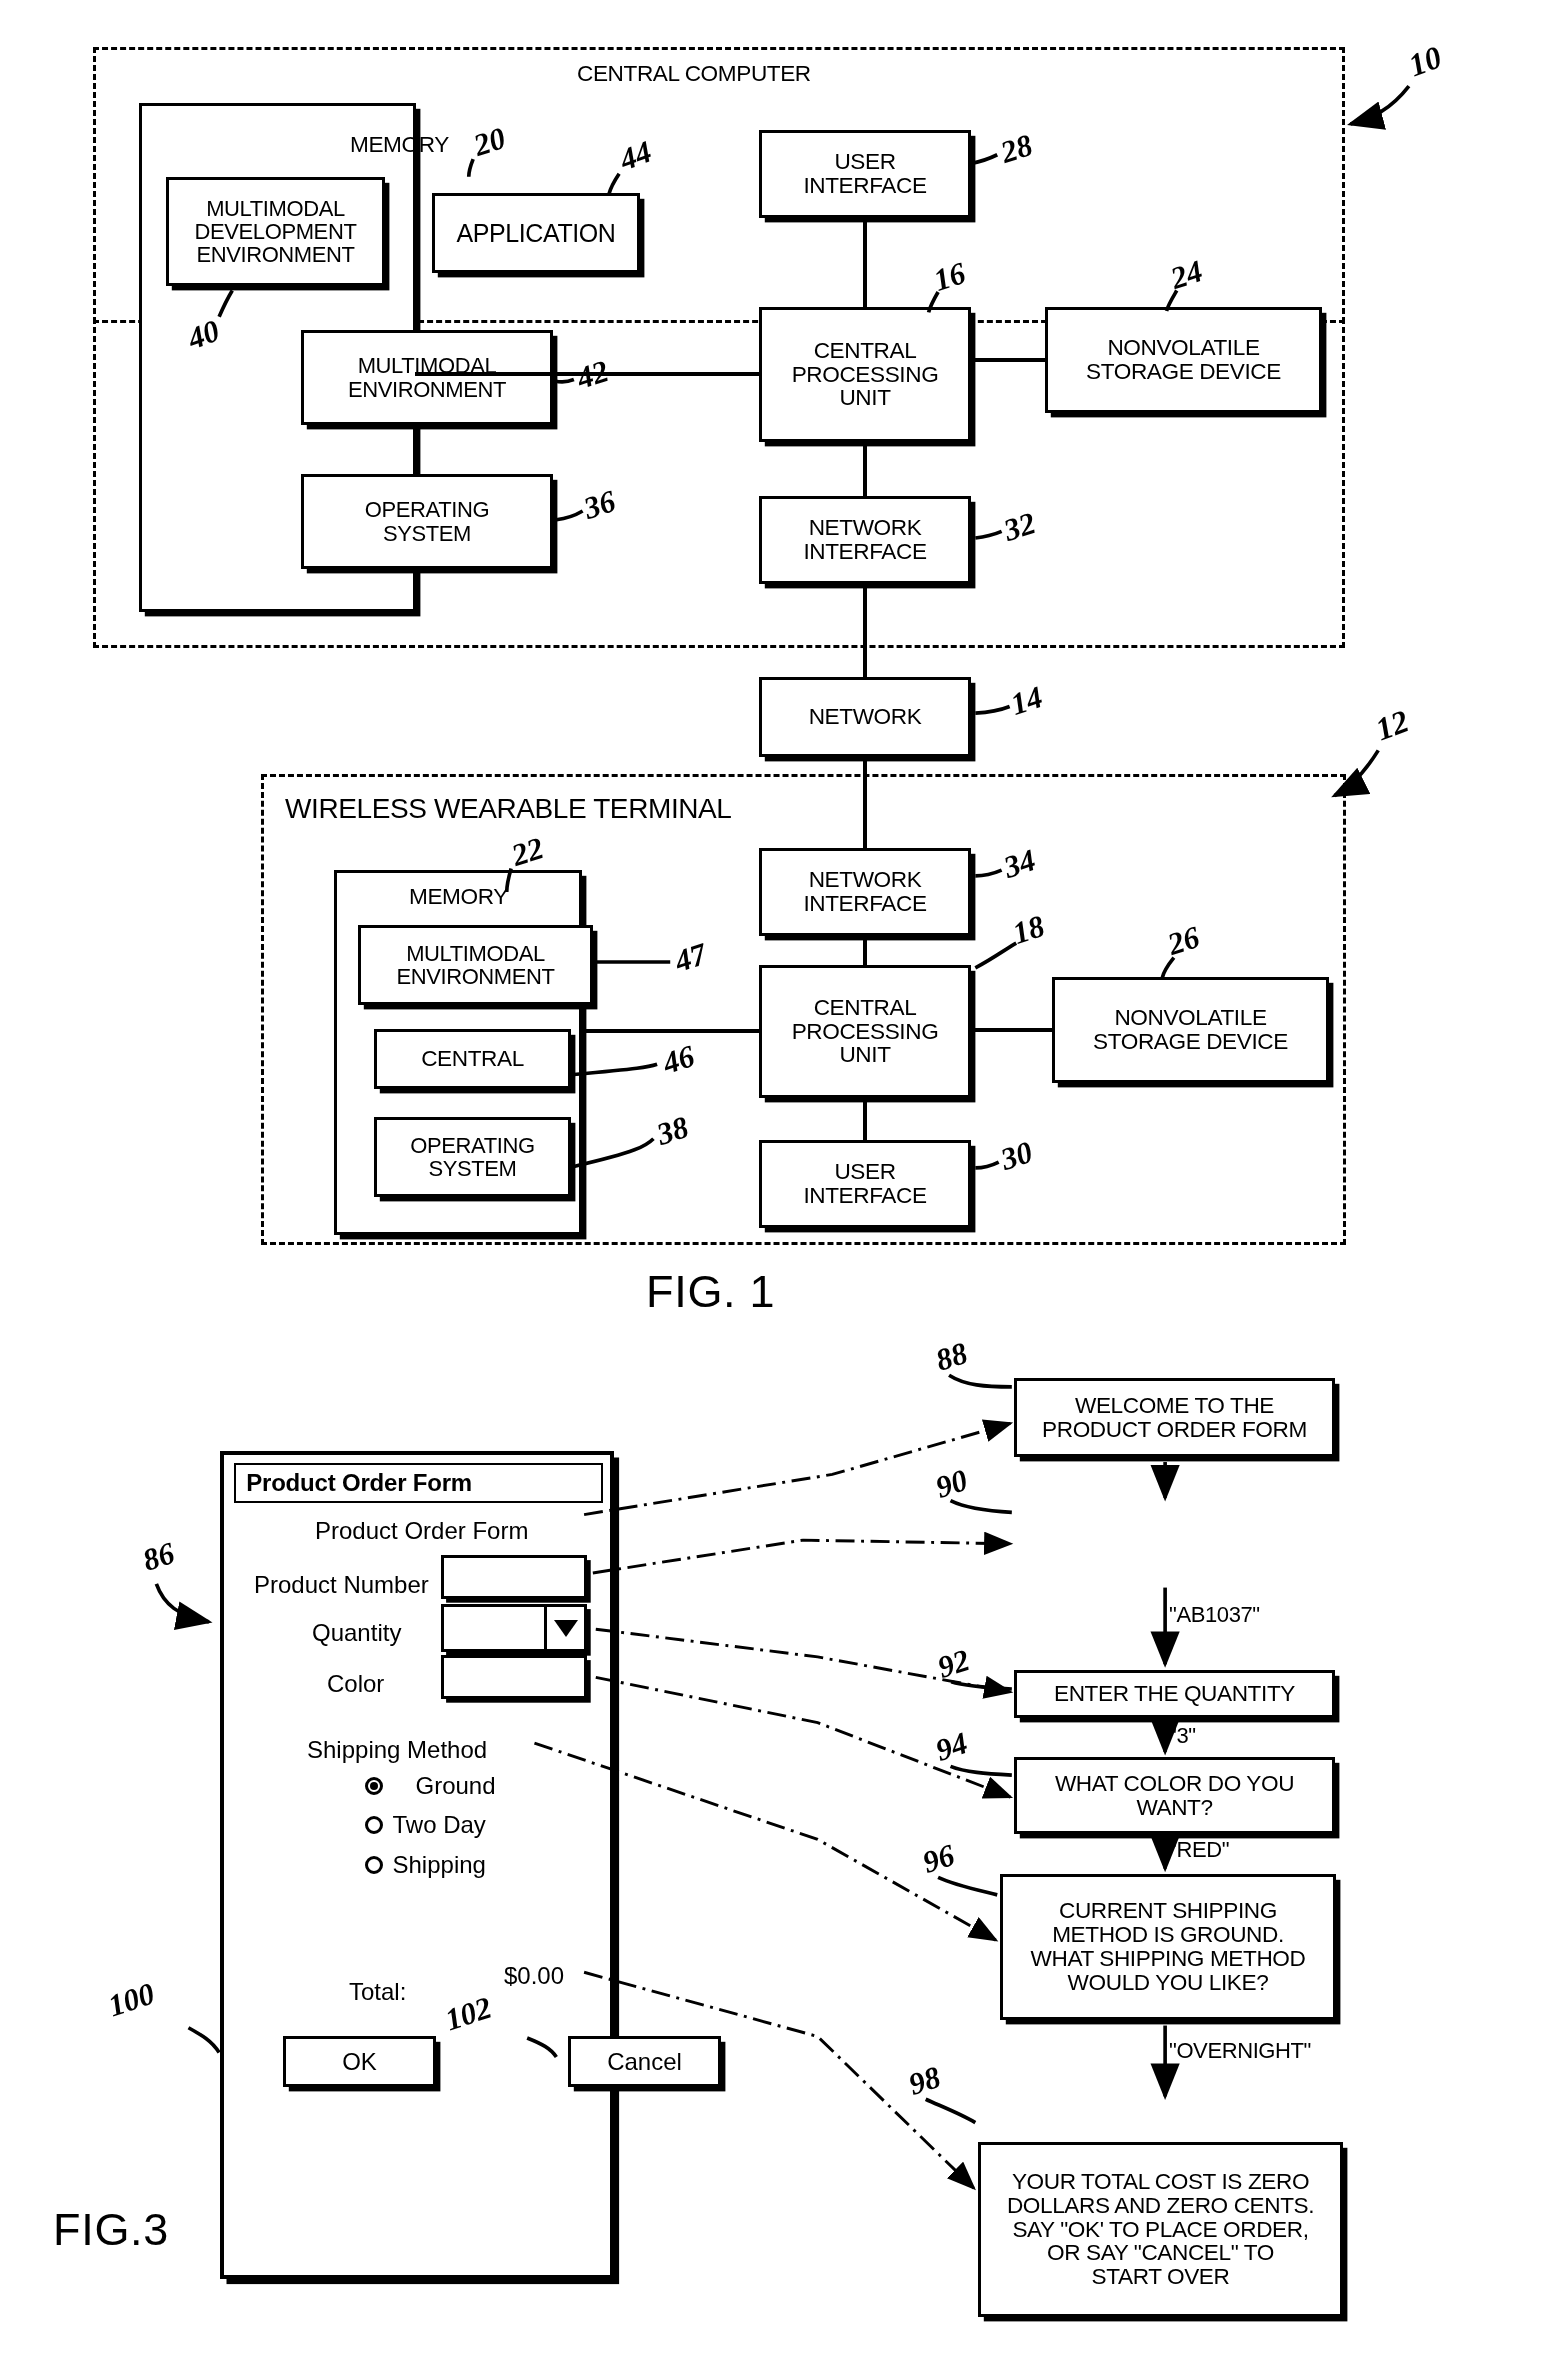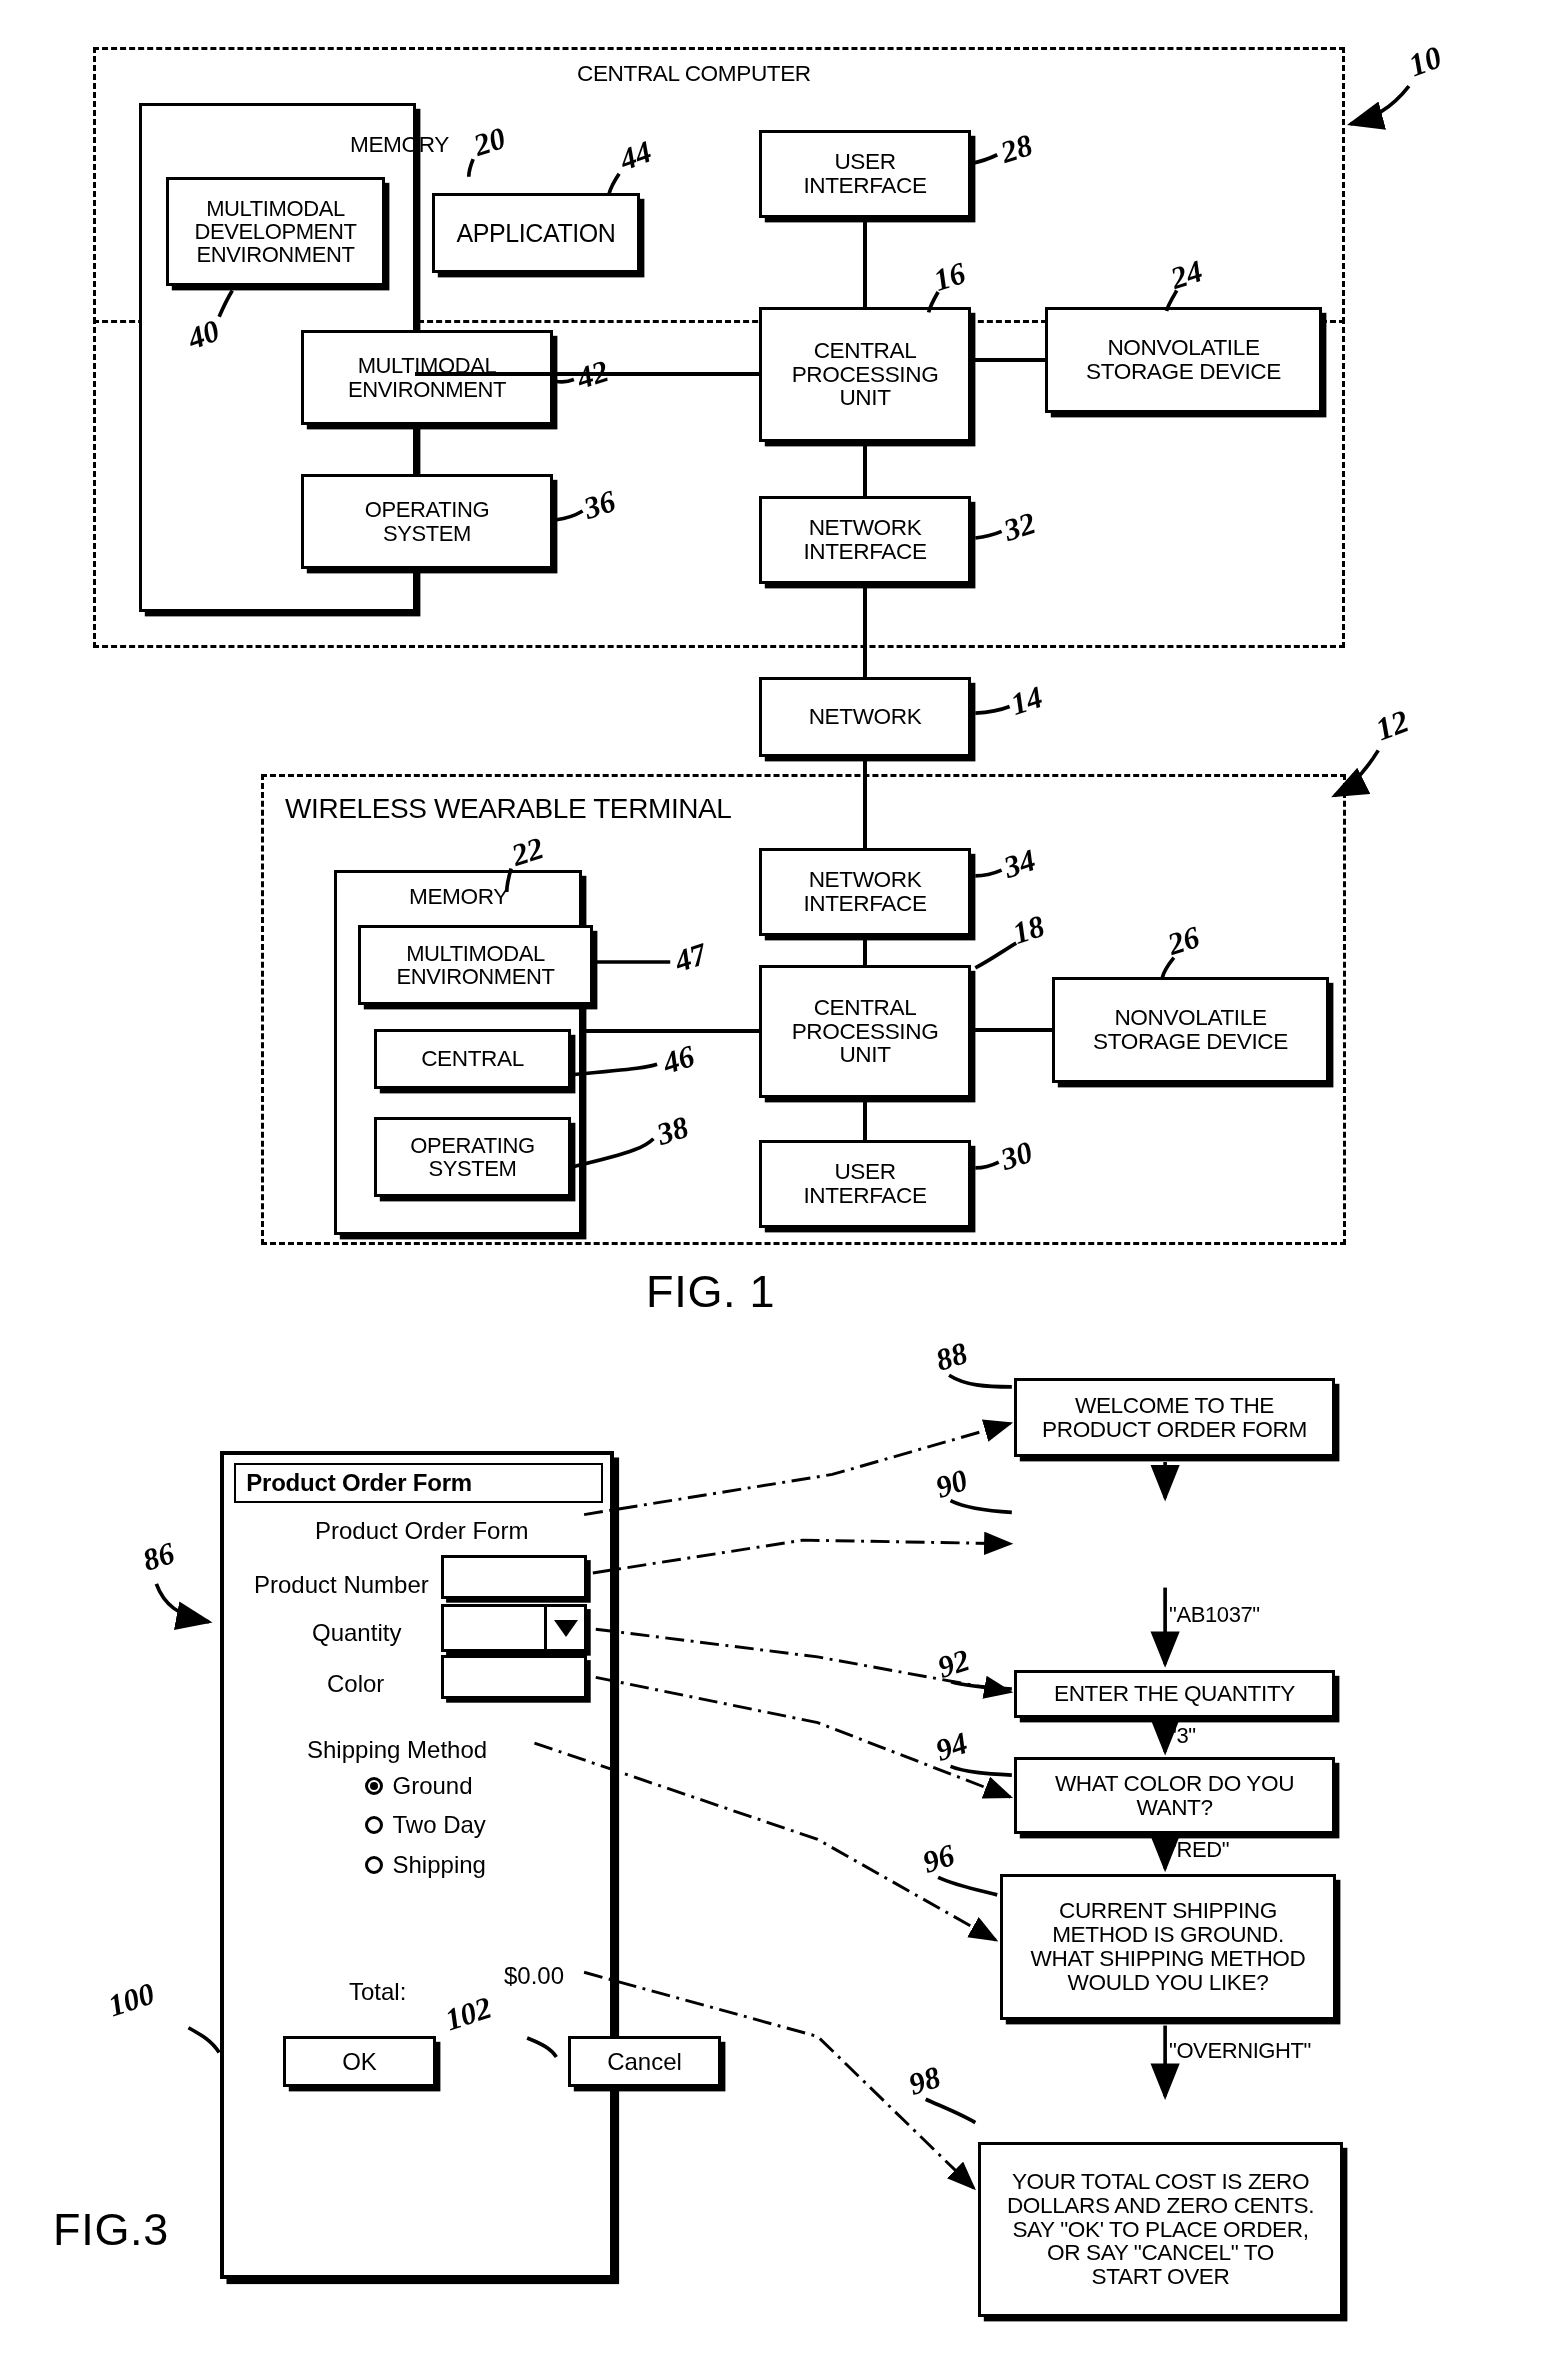--- a/index.html
+++ b/index.html
@@ -324,21 +324,21 @@
     <div class="combo-arrow" style="right:0; top:0; width:40px; height:100%;">
       <div class="tri"></div>
     </div>
   </div>
 
   <div class="formlabel" style="left:327px; top:1670px;">Color</div>
   <div class="field" style="left:441px; top:1655px; width:146px; height:44px;"></div>
 
   <div class="formlabel" style="left:307px; top:1736px;">Shipping Method</div>
 
-  <div class="radio-row" style="left:365px; top:1772px;">
+  <div class="radio-row" style="left:365px; top:1772px;gap:23px;">
     <span class="radio-o"><span class="radio-dot"></span></span>
     <span>Ground</span>
   </div>
   <div class="radio-row" style="left:365px; top:1811px;">
     <span class="radio-o"></span>
     <span>Two Day</span>
   </div>
   <div class="radio-row" style="left:365px; top:1851px;">
     <span class="radio-o"></span>
     <span>Shipping</span>

